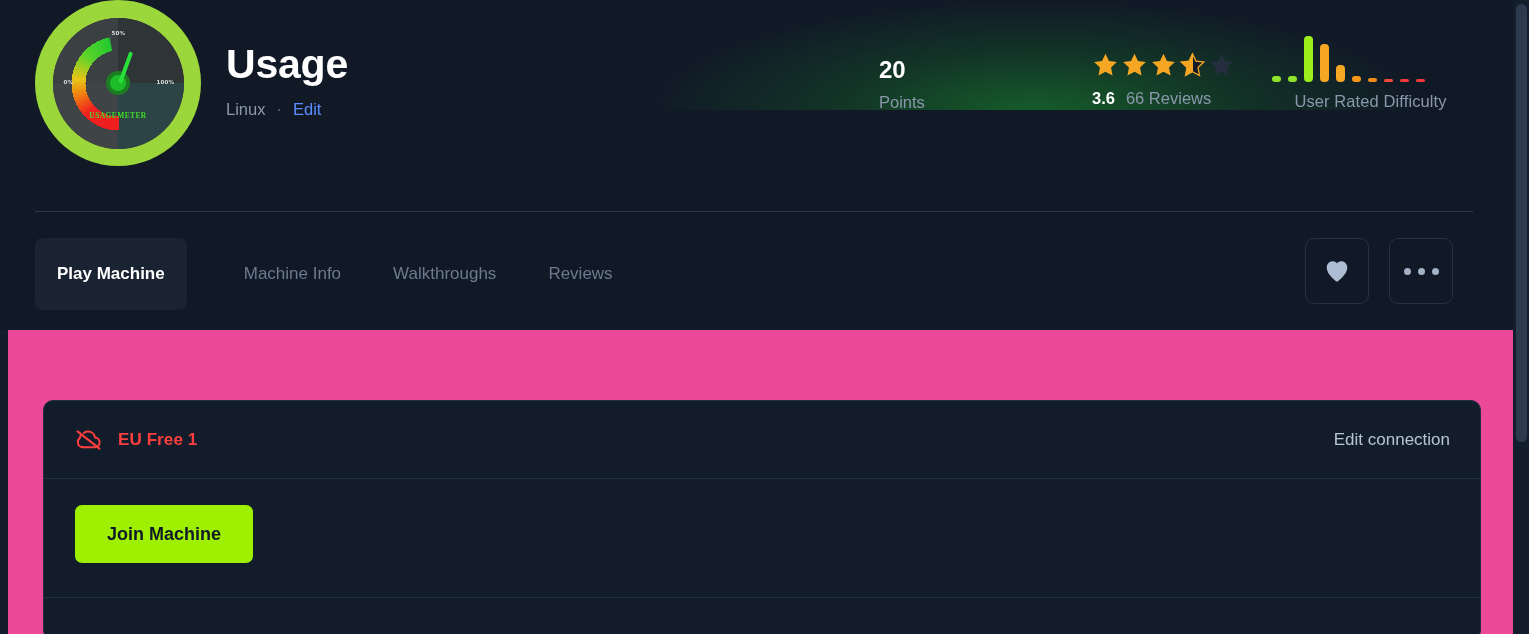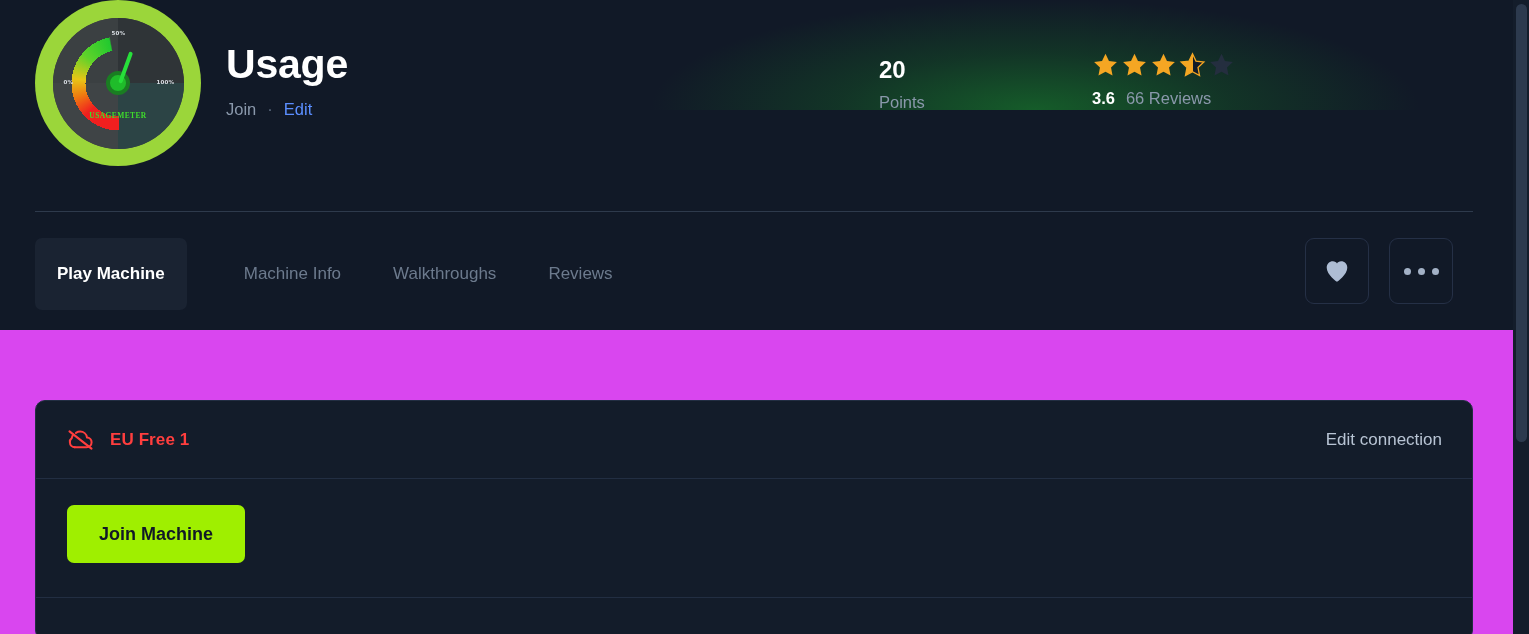--- a/index.html
+++ b/index.html
@@ -222,23 +222,23 @@
     display: flex; align-items: center; justify-content: center;
     cursor: pointer;
   }
   .heart { width: 26px; height: 24px; display: block; }
   .dots { display: flex; gap: 7px; }
   .dots i { width: 7px; height: 7px; border-radius: 50%; background: #a3b1c6; display: block; }
 
   
   .body-area {
     position: absolute;
-    left: 0; top: 330px;
+    left: 8px; top: 330px;
     width: 1513px; height: 304px;
-    background: #d946ef;
+    background: #ec4899;
   }
   .card {
     position: absolute;
     left: 35px; top: 70px;
     width: 1438px; height: 240px;
     border: 1px solid #222e42;
     border-radius: 10px;
     background: #131c2a;
     overflow: hidden;
   }
@@ -329,21 +329,21 @@
           <div class="gauge-lbl lbl-100">100%</div>
           <div class="gauge-hub"></div>
           <div class="gauge-needle"></div>
           <div class="gauge-word">USAGEMETER</div>
         </div>
       </div>
 
       <div class="title-block">
         <div class="m-title">Usage</div>
         <div class="m-sub">
-          <span>Join</span>
+          <span>Linux</span>
           <span class="dot-sep">·</span>
           <span class="m-diff">Edit</span>
         </div>
       </div>
 
       <div class="stat-points">
         <div class="stat-num">20</div>
         <div class="stat-lbl">Points</div>
       </div>
 
@@ -370,20 +370,35 @@
           <svg class="star" viewBox="0 0 24 24">
             <path d="M12 1.6l3.2 6.8 7.3.9-5.4 5.1 1.4 7.3L12 18.2 5.5 21.7l1.4-7.3L1.5 9.3l7.3-.9z" fill="#242e3f"></path>
           </svg>
         </div>
         <div class="rating-row">
           <span class="rating-val">3.6</span>
           <span class="rating-cnt">66 Reviews</span>
         </div>
       </div>
 
+      <div class="stat-diff">
+        <div class="diffbars" id="diffbars">
+            <div class="dbar" style="height: 6px; background: rgb(143, 227, 42);"></div>
+            <div class="dbar" style="height: 6px; background: rgb(143, 227, 42);"></div>
+            <div class="dbar" style="height: 46px; background: rgb(155, 239, 26);"></div>
+            <div class="dbar" style="height: 38px; background: rgb(245, 166, 35);"></div>
+            <div class="dbar" style="height: 17px; background: rgb(245, 166, 35);"></div>
+            <div class="dbar" style="height: 6px; background: rgb(245, 149, 26);"></div>
+            <div class="dbar" style="height: 4px; background: rgb(240, 140, 26);"></div>
+            <div class="dbar" style="height: 3px; background: rgb(240, 74, 58);"></div>
+            <div class="dbar" style="height: 3px; background: rgb(240, 58, 58);"></div>
+            <div class="dbar" style="height: 3px; background: rgb(240, 58, 58);"></div>
+          </div>
+        <div class="diff-lbl">User Rated Difficulty</div>
+      </div>
     </div>
 
     <div class="hdr-divider"></div>
 
     <div class="tabs" id="tabs">
         <div class="tab tab-box">Play Machine</div>
         <div class="tab-spacer-1"></div>
         <div class="tab tab-item">Machine Info</div>
         <div class="tab tab-item">Walkthroughs</div>
         <div class="tab tab-item">Reviews</div>

